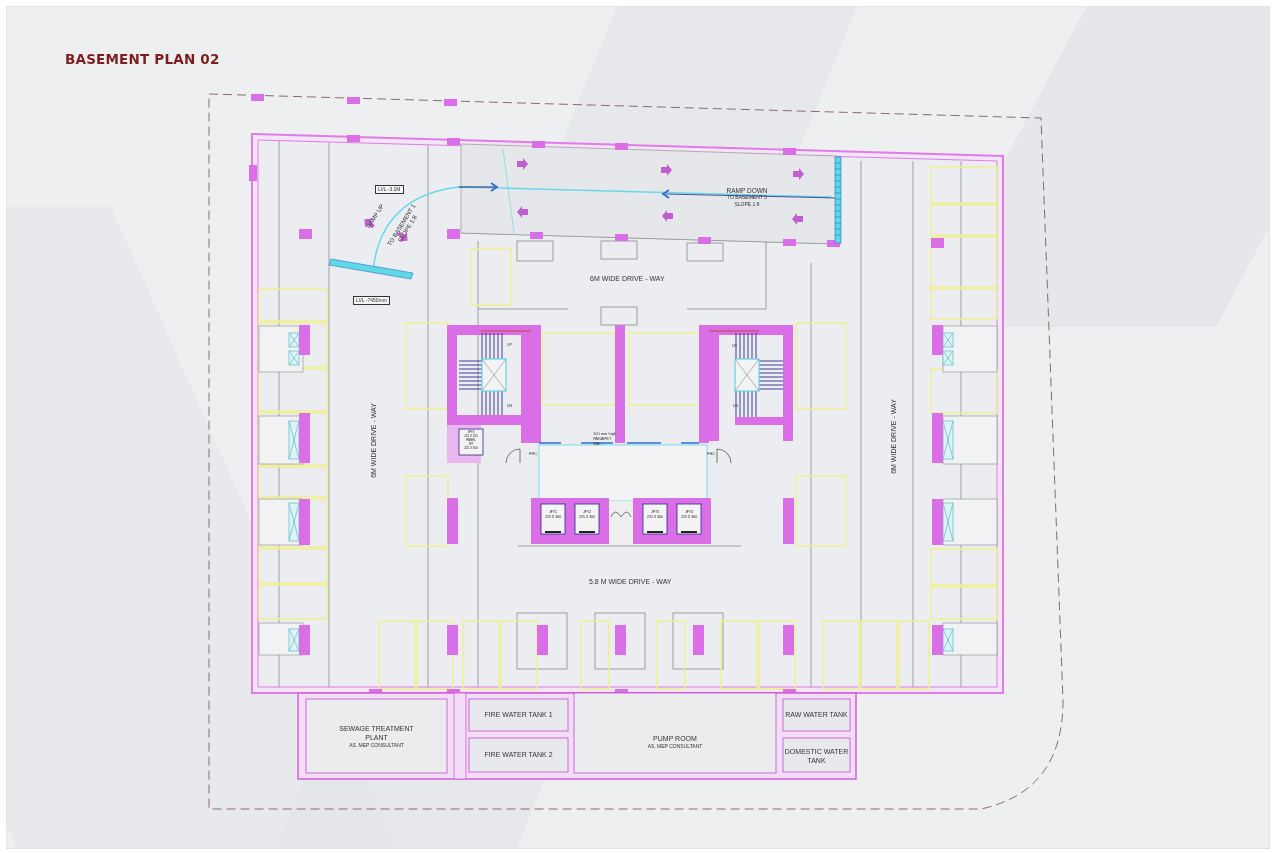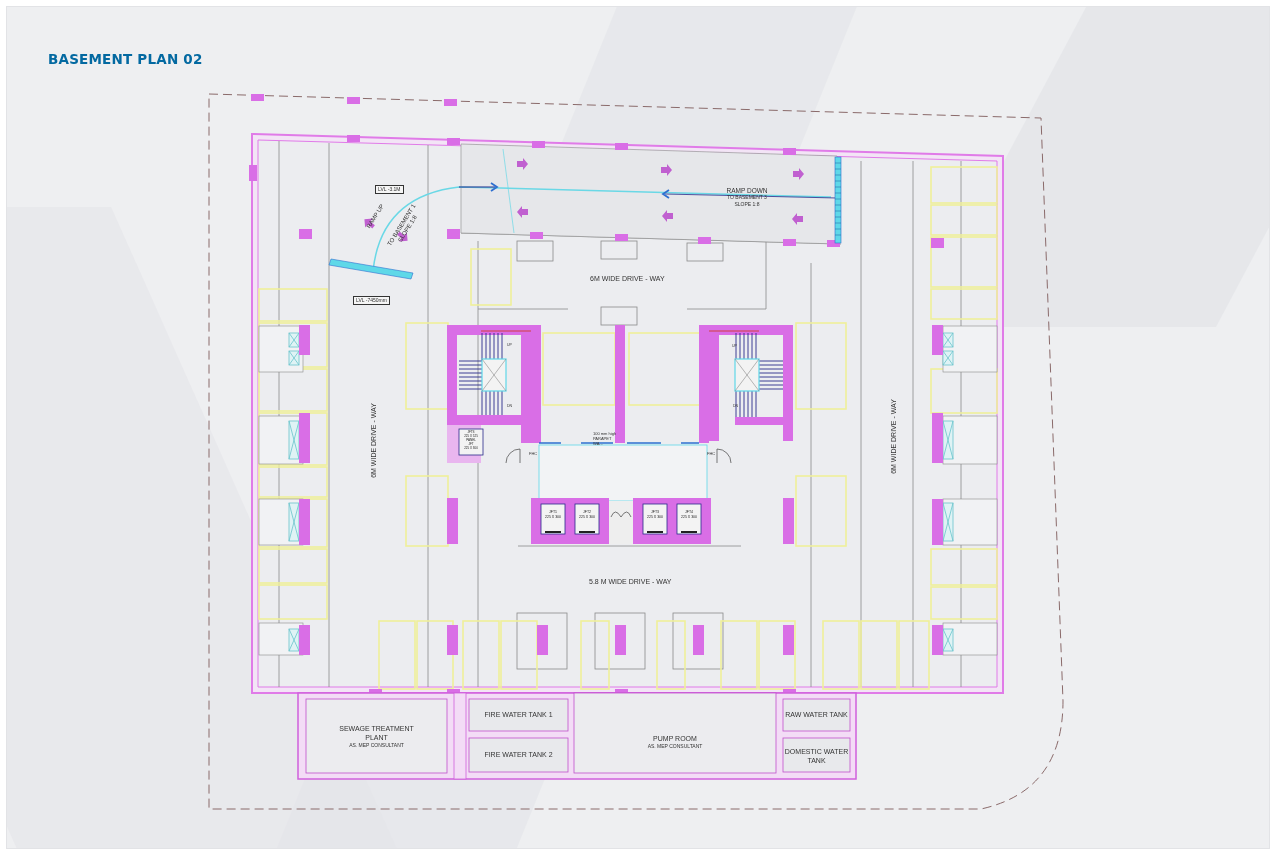--- a/index.html
+++ b/index.html
@@ -1,19 +1,19 @@
 <!DOCTYPE html>
 <html><head>
 <meta charset="utf-8">
 <style>
   html,body{margin:0;padding:0;background:#ffffff;}
   body{width:1274px;height:853px;overflow:hidden;font-family:"Liberation Sans",sans-serif;}
   .sheet{position:absolute;left:6px;top:6px;width:1262px;height:841px;background:#eeeff1;border:1px solid #e2e3e6;overflow:hidden;}
   .swoosh{position:absolute;background:#e4e5e9;}
-  .title{position:absolute;left:41px;top:44px;font-family:"DejaVu Sans",sans-serif;font-weight:bold;font-size:13.5px;color:#0369a1;letter-spacing:0.2px;}
+  .title{position:absolute;left:58px;top:44px;font-family:"DejaVu Sans",sans-serif;font-weight:bold;font-size:13.5px;color:#7f1d1d;letter-spacing:0.2px;}
   svg{position:absolute;left:0;top:0;}
   .room-lbl{position:absolute;text-align:center;font-family:"Liberation Sans",sans-serif;color:#333;font-size:7px;line-height:9px;}
   .room-lbl .sub{font-size:5px;display:block;line-height:7px;}
   .drive{position:absolute;font-size:7px;color:#333;white-space:nowrap;font-family:"Liberation Sans",sans-serif;}
   .vert{transform:rotate(-90deg);transform-origin:center center;}
   .tag{position:absolute;font-size:5px;border:1px solid #333;padding:0 2px;background:#f5f5f5;color:#333;white-space:nowrap;font-family:"Liberation Sans",sans-serif;line-height:7px;}
   .ramp-txt{position:absolute;font-size:6px;color:#333;text-align:center;line-height:7px;white-space:nowrap;}
 </style>
 </head>
 <body>

